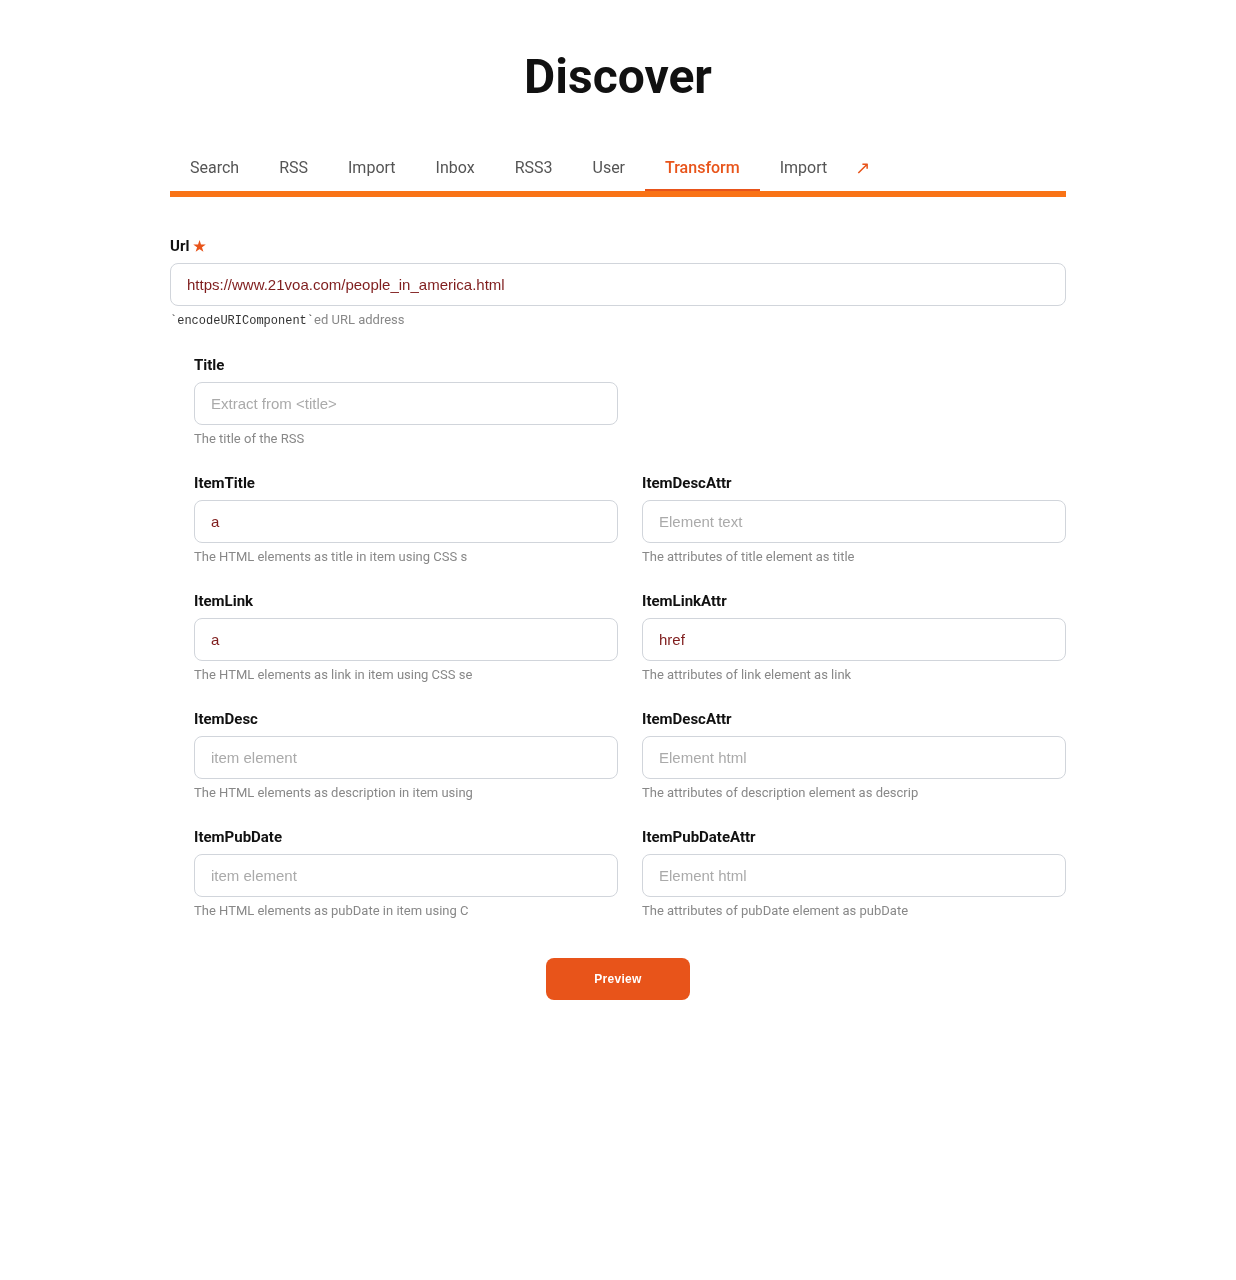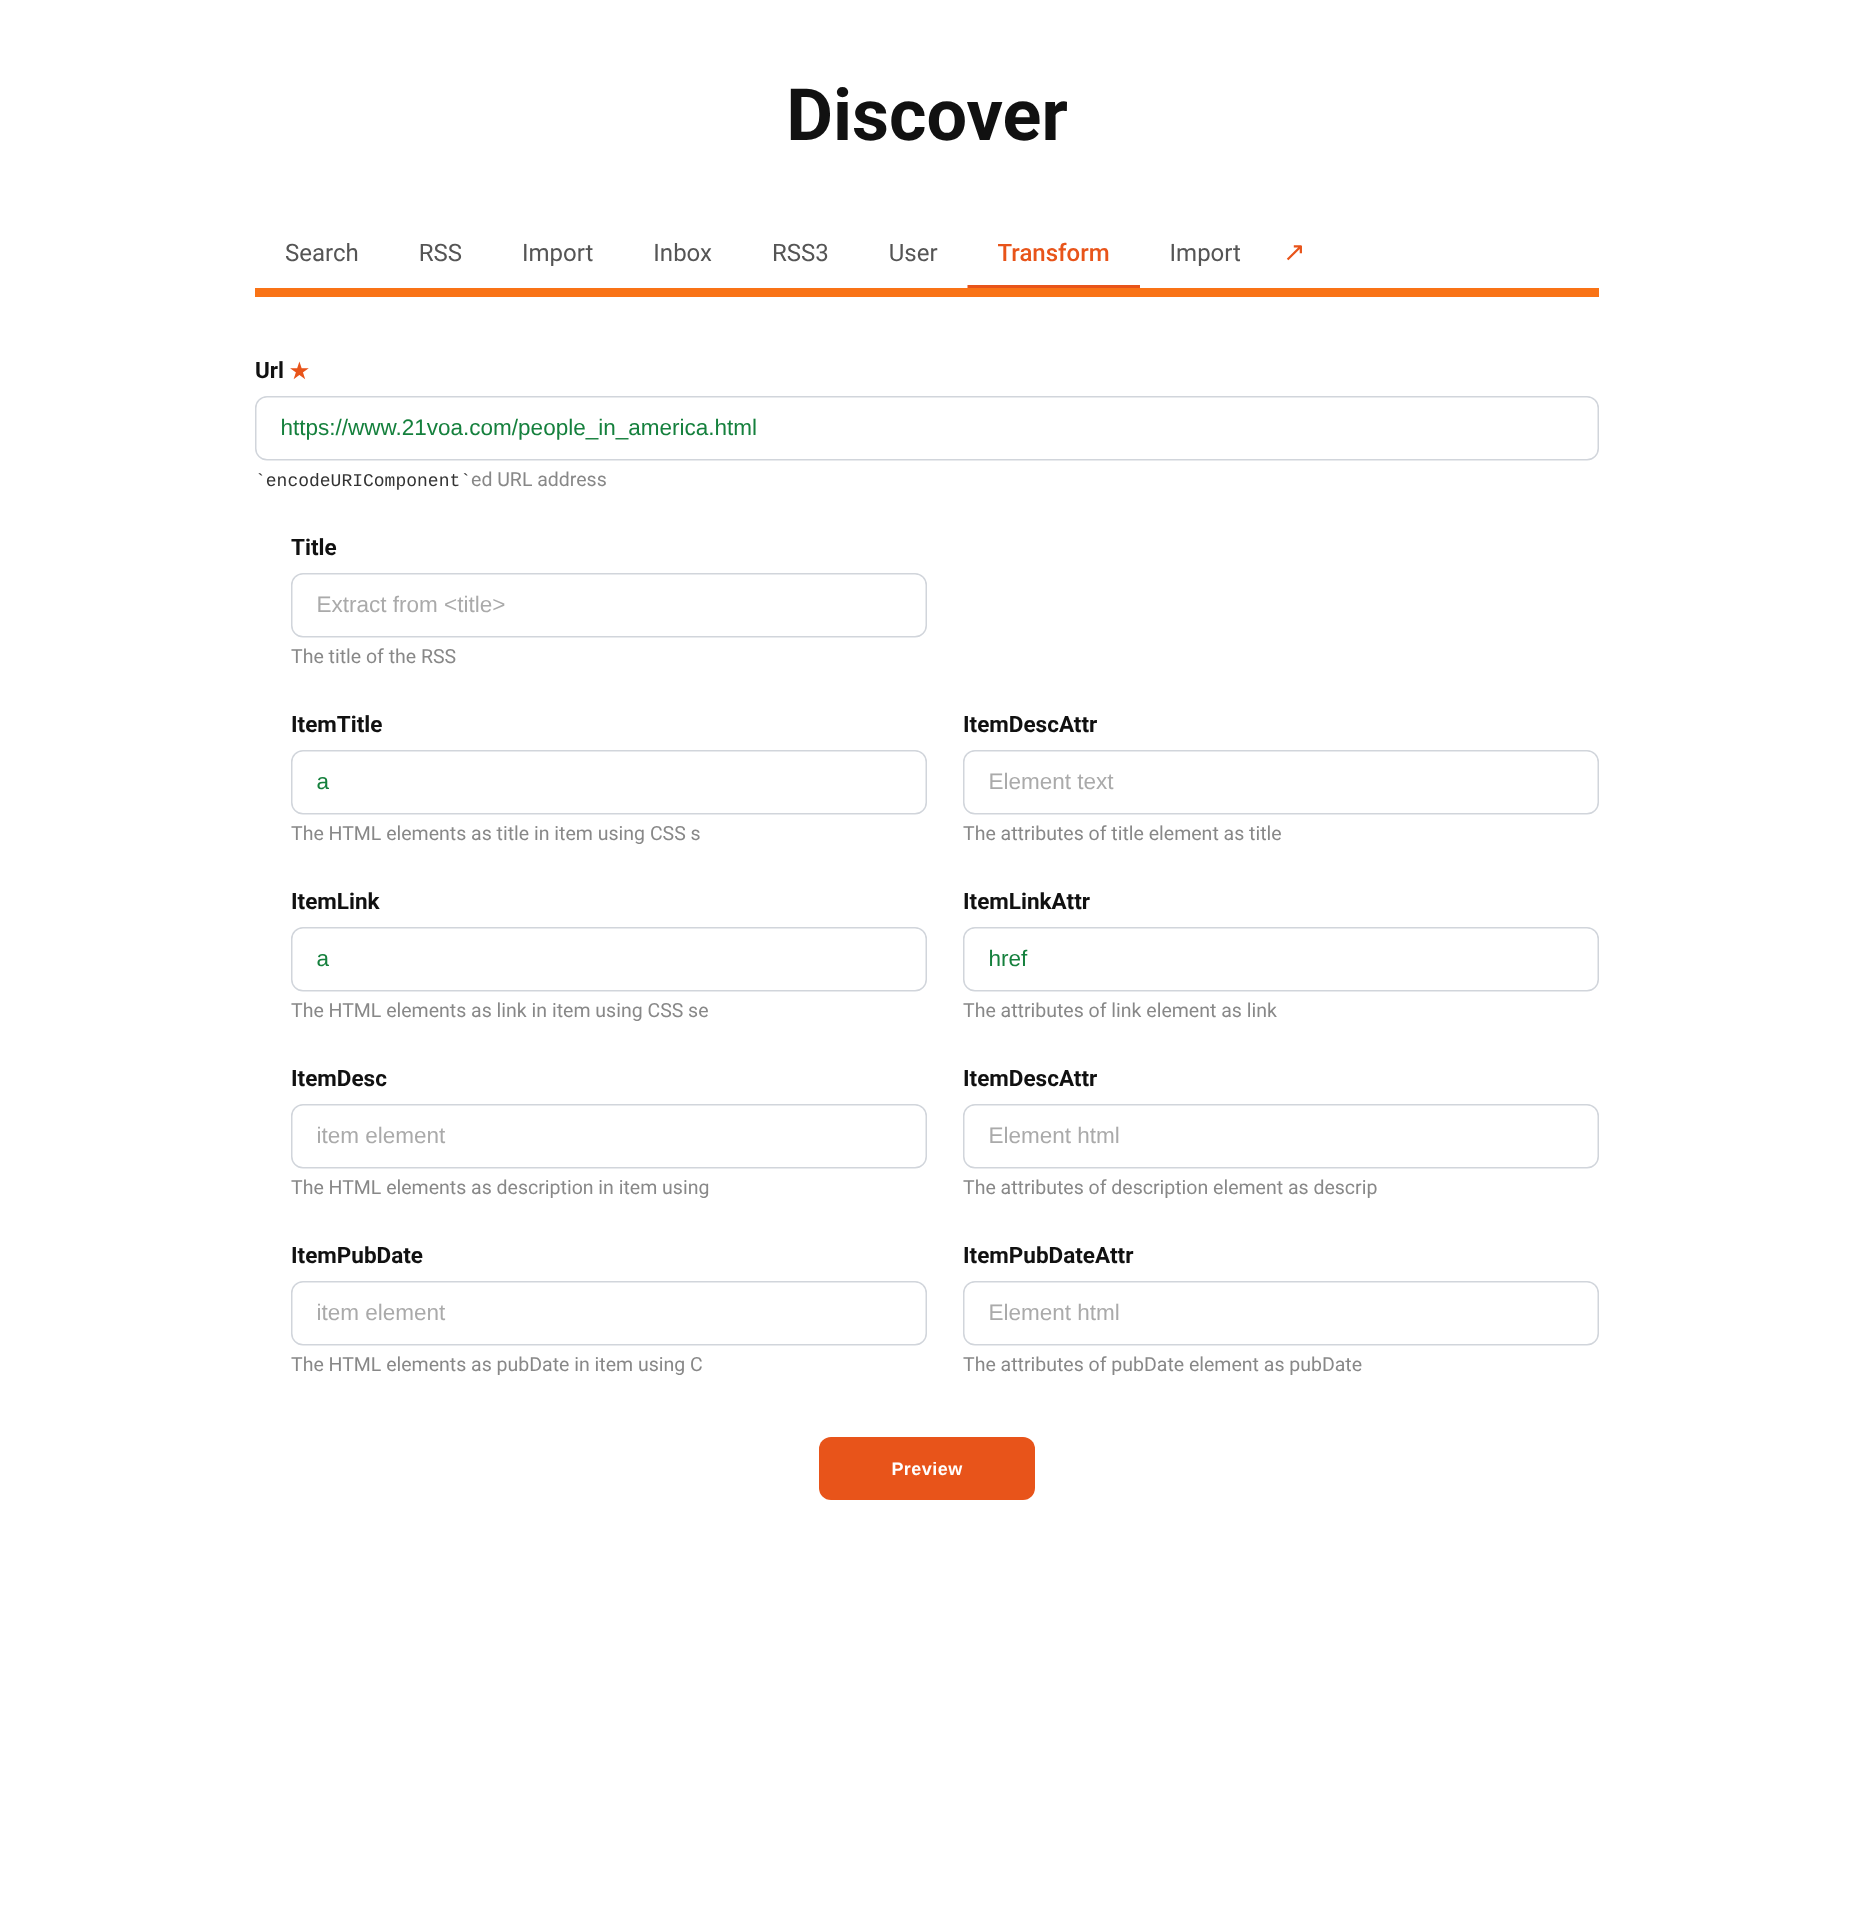--- a/index.html
+++ b/index.html
@@ -88,21 +88,21 @@
       color: #e8541a;
       font-size: 14px;
     }
 
     .field-input {
       width: 100%;
       padding: 12px 16px;
       border: 1px solid #d1d5db;
       border-radius: 8px;
       font-size: 15px;
-      color: #15803d;
+      color: #7f1d1d;
       background: #ffffff;
       outline: none;
     }
 
     .field-input::placeholder {
       color: #aaaaaa;
     }
 
     .field-hint {
       margin-top: 6px;

